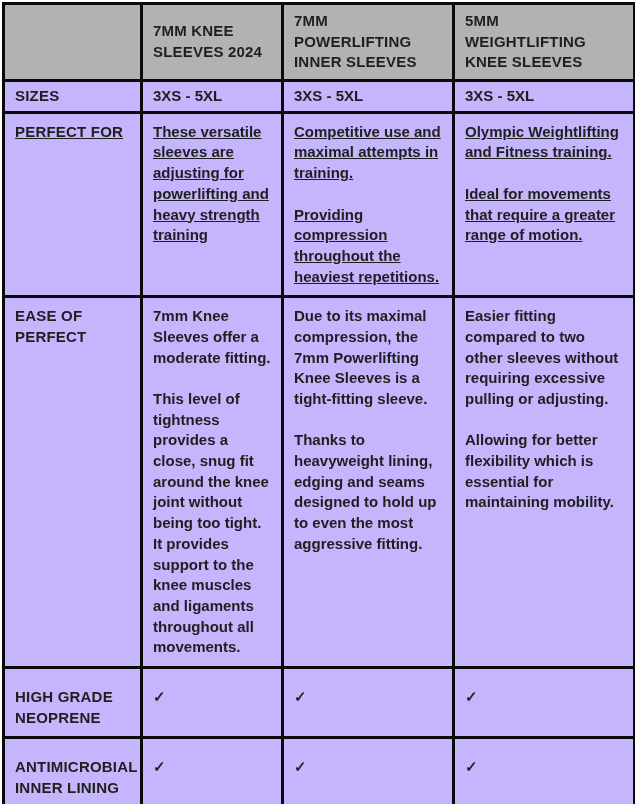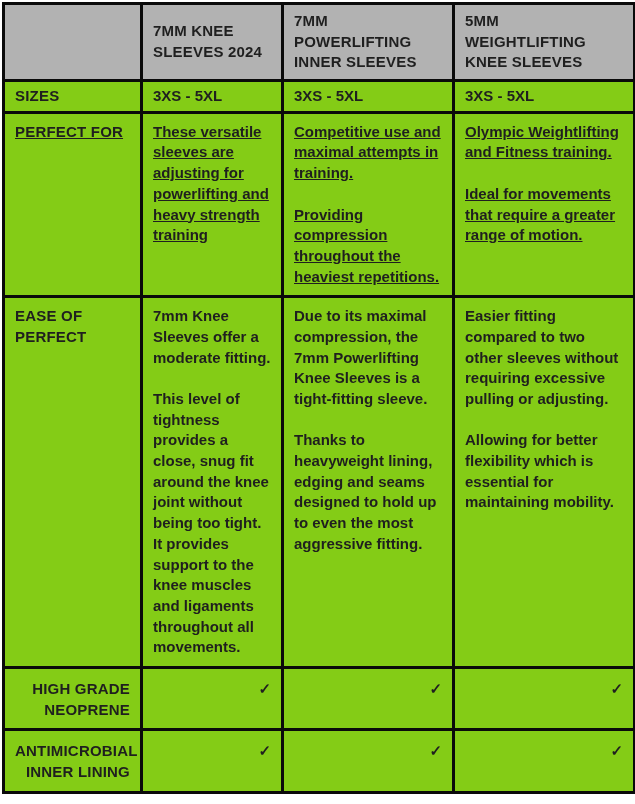--- a/index.html
+++ b/index.html
@@ -33,31 +33,31 @@
   tr.hdr th {
     background: #b2b2b2;
     font-weight: bold;
     letter-spacing: 0.2px;
     vertical-align: middle;
     padding-top: 6px;
     padding-bottom: 6px;
   }
   tr.hdr { height: 57px; }
   
-  tr.body td { background: #84cc16; font-weight: bold; white-space: pre-line; }
+  tr.body td { background: #c4b5fd; font-weight: bold; white-space: pre-line; }
   td.rowlabel { font-weight: bold; letter-spacing: 0.2px; }
   
   tr.r-sizes        { height: 31px; }
   tr.r-compression  { height: 32px; }
   tr.r-perfect      { height: 169px; text-decoration: underline; }
   tr.r-ease         { height: 345px; }
   tr.r-neoprene     { height: 53px; }
   tr.r-lining       { height: 53px; }
   tr.r-sizes td, tr.r-compression td, tr.r-ipf td { vertical-align: middle; padding-top: 4px; padding-bottom: 4px; }
-  tr.r-neoprene td, tr.r-lining td { padding-top: 10px; text-align: right; }
+  tr.r-neoprene td, tr.r-lining td { padding-top: 18px; }
   td.check {
     text-align: center;
     font-weight: normal;
     font-size: 15px;
     vertical-align: top;
   }
 </style>
 </head>
 <body>
 

